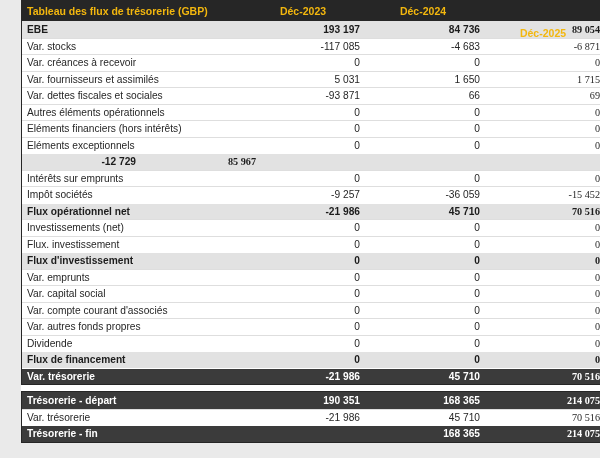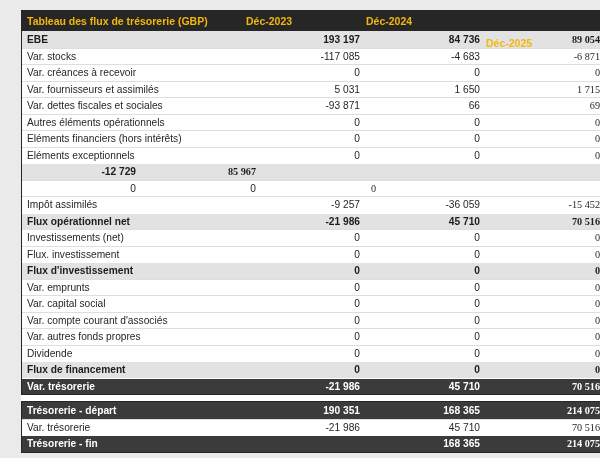--- a/index.html
+++ b/index.html
@@ -4,40 +4,40 @@
 <style>
   * { box-sizing: border-box; margin: 0; padding: 0; }
   html, body {
     width: 600px; height: 458px;
     background: #EAEAEA;
     overflow: hidden;
     font-family: "Liberation Sans", sans-serif;
   }
   .sheet {
     position: absolute;
-    left: 10px; top: 10px;
+    left: 10px; top: 0;
     width: 584px;
     padding-left: 11px;
   }
   .tbl {
     width: 584px;
     border: 1px solid #262626;
     background: #FFFFFF;
   }
   .thead {
     display: flex;
     align-items: center;
     height: 20px;
     background: #262626;
     color: #F3B70E;
     font-weight: bold;
     font-size: 10.5px;
   }
   .title { flex: 1; padding-left: 5px; white-space: nowrap; }
-  .col   { width: 120px; text-align: left; padding-right: 6px; white-space: nowrap; }
+  .col   { width: 120px; text-align: center; padding-right: 6px; white-space: nowrap; }
   .col:last-child { width: 118px; padding-right: 4px; margin-top: 44px; }
 
   .row {
     display: flex;
     align-items: center;
     height: 16.5px;
     font-size: 10.2px;
     color: #262626;
     border-top: 1px solid #DEDEDE;
     background: #FFFFFF;
@@ -124,26 +124,27 @@
           <span class="label">Eléments exceptionnels</span>
           <span class="val">0</span>
           <span class="val">0</span>
           <span class="val">0</span>
         </div>
         <div class="row subtotal">
           <span class="val">-12 729</span>
           <span class="val">85 967</span>
         </div>
         <div class="row normal">
-          <span class="val">0</span>
-          <span class="val">0</span>
-          <span class="val">0</span>
-        </div>
-        <div class="row normal">
-          <span class="label">Impôt assimilés</span>
+          <span class="label">Intérêts sur emprunts</span>
+          <span class="val">0</span>
+          <span class="val">0</span>
+          <span class="val">0</span>
+        </div>
+        <div class="row normal">
+          <span class="label">Impôt sociétés</span>
           <span class="val">-9 257</span>
           <span class="val">-36 059</span>
           <span class="val">-15 452</span>
         </div>
         <div class="row subtotal">
           <span class="label">Flux opérationnel net</span>
           <span class="val">-21 986</span>
           <span class="val">45 710</span>
           <span class="val">70 516</span>
         </div>

